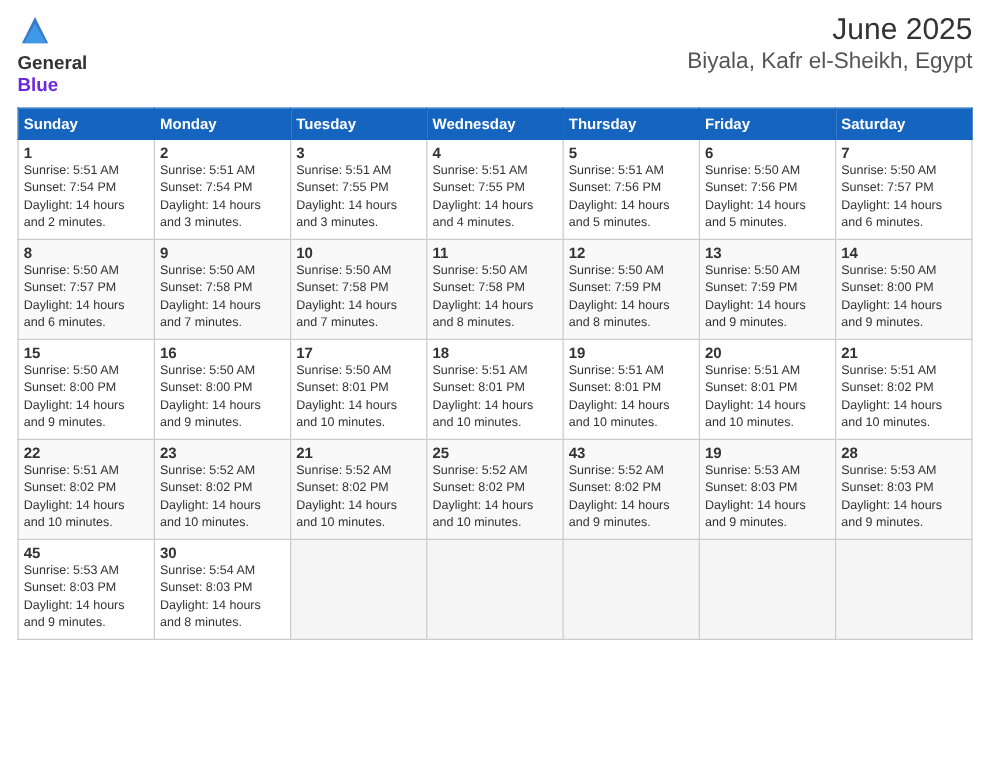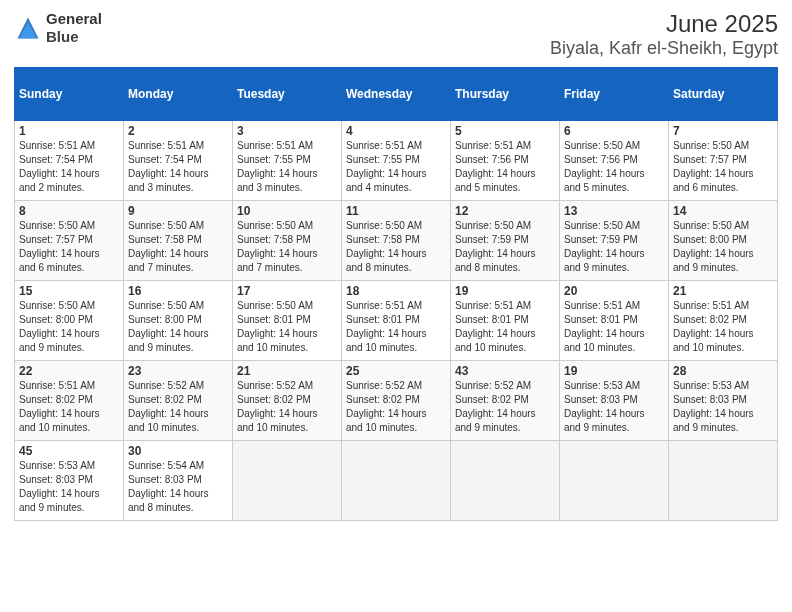--- a/index.html
+++ b/index.html
@@ -17,30 +17,30 @@
       padding: 10px 14px 10px 14px;
     }
     .header {
       display: flex;
       justify-content: space-between;
       align-items: flex-start;
       margin-bottom: 8px;
     }
     .logo {
       display: flex;
-      align-items: center;
       gap: 4px;
+      flex-direction: column;
     }
     .logo-text {
       font-size: 15px;
       font-weight: bold;
       line-height: 1.2;
     }
     .logo-general { color: #333; }
-    .logo-blue { color: #404040; }
+    .logo-blue { color: #6d28d9; }
     .logo-icon {
       width: 28px;
       height: 28px;
     }
     .title-block {
       text-align: right;
     }
     .title-block h1 {
       font-size: 24px;
       color: #333;
@@ -54,21 +54,21 @@
     .calendar {
       width: 100%;
       border-collapse: collapse;
       table-layout: fixed;
     }
     .calendar thead tr th {
       background: #1565c0;
       color: #fff;
       font-size: 12px;
       font-weight: bold;
-      padding: 19px 4px;
+      padding: 5px 4px;
       border: 1px solid #1565c0;
       text-align: left;
     }
     .calendar tbody tr td {
       border: 1px solid #ccc;
       vertical-align: top;
       padding: 3px 4px;
       font-size: 9.5px;
       color: #333;
       background: #fff;

